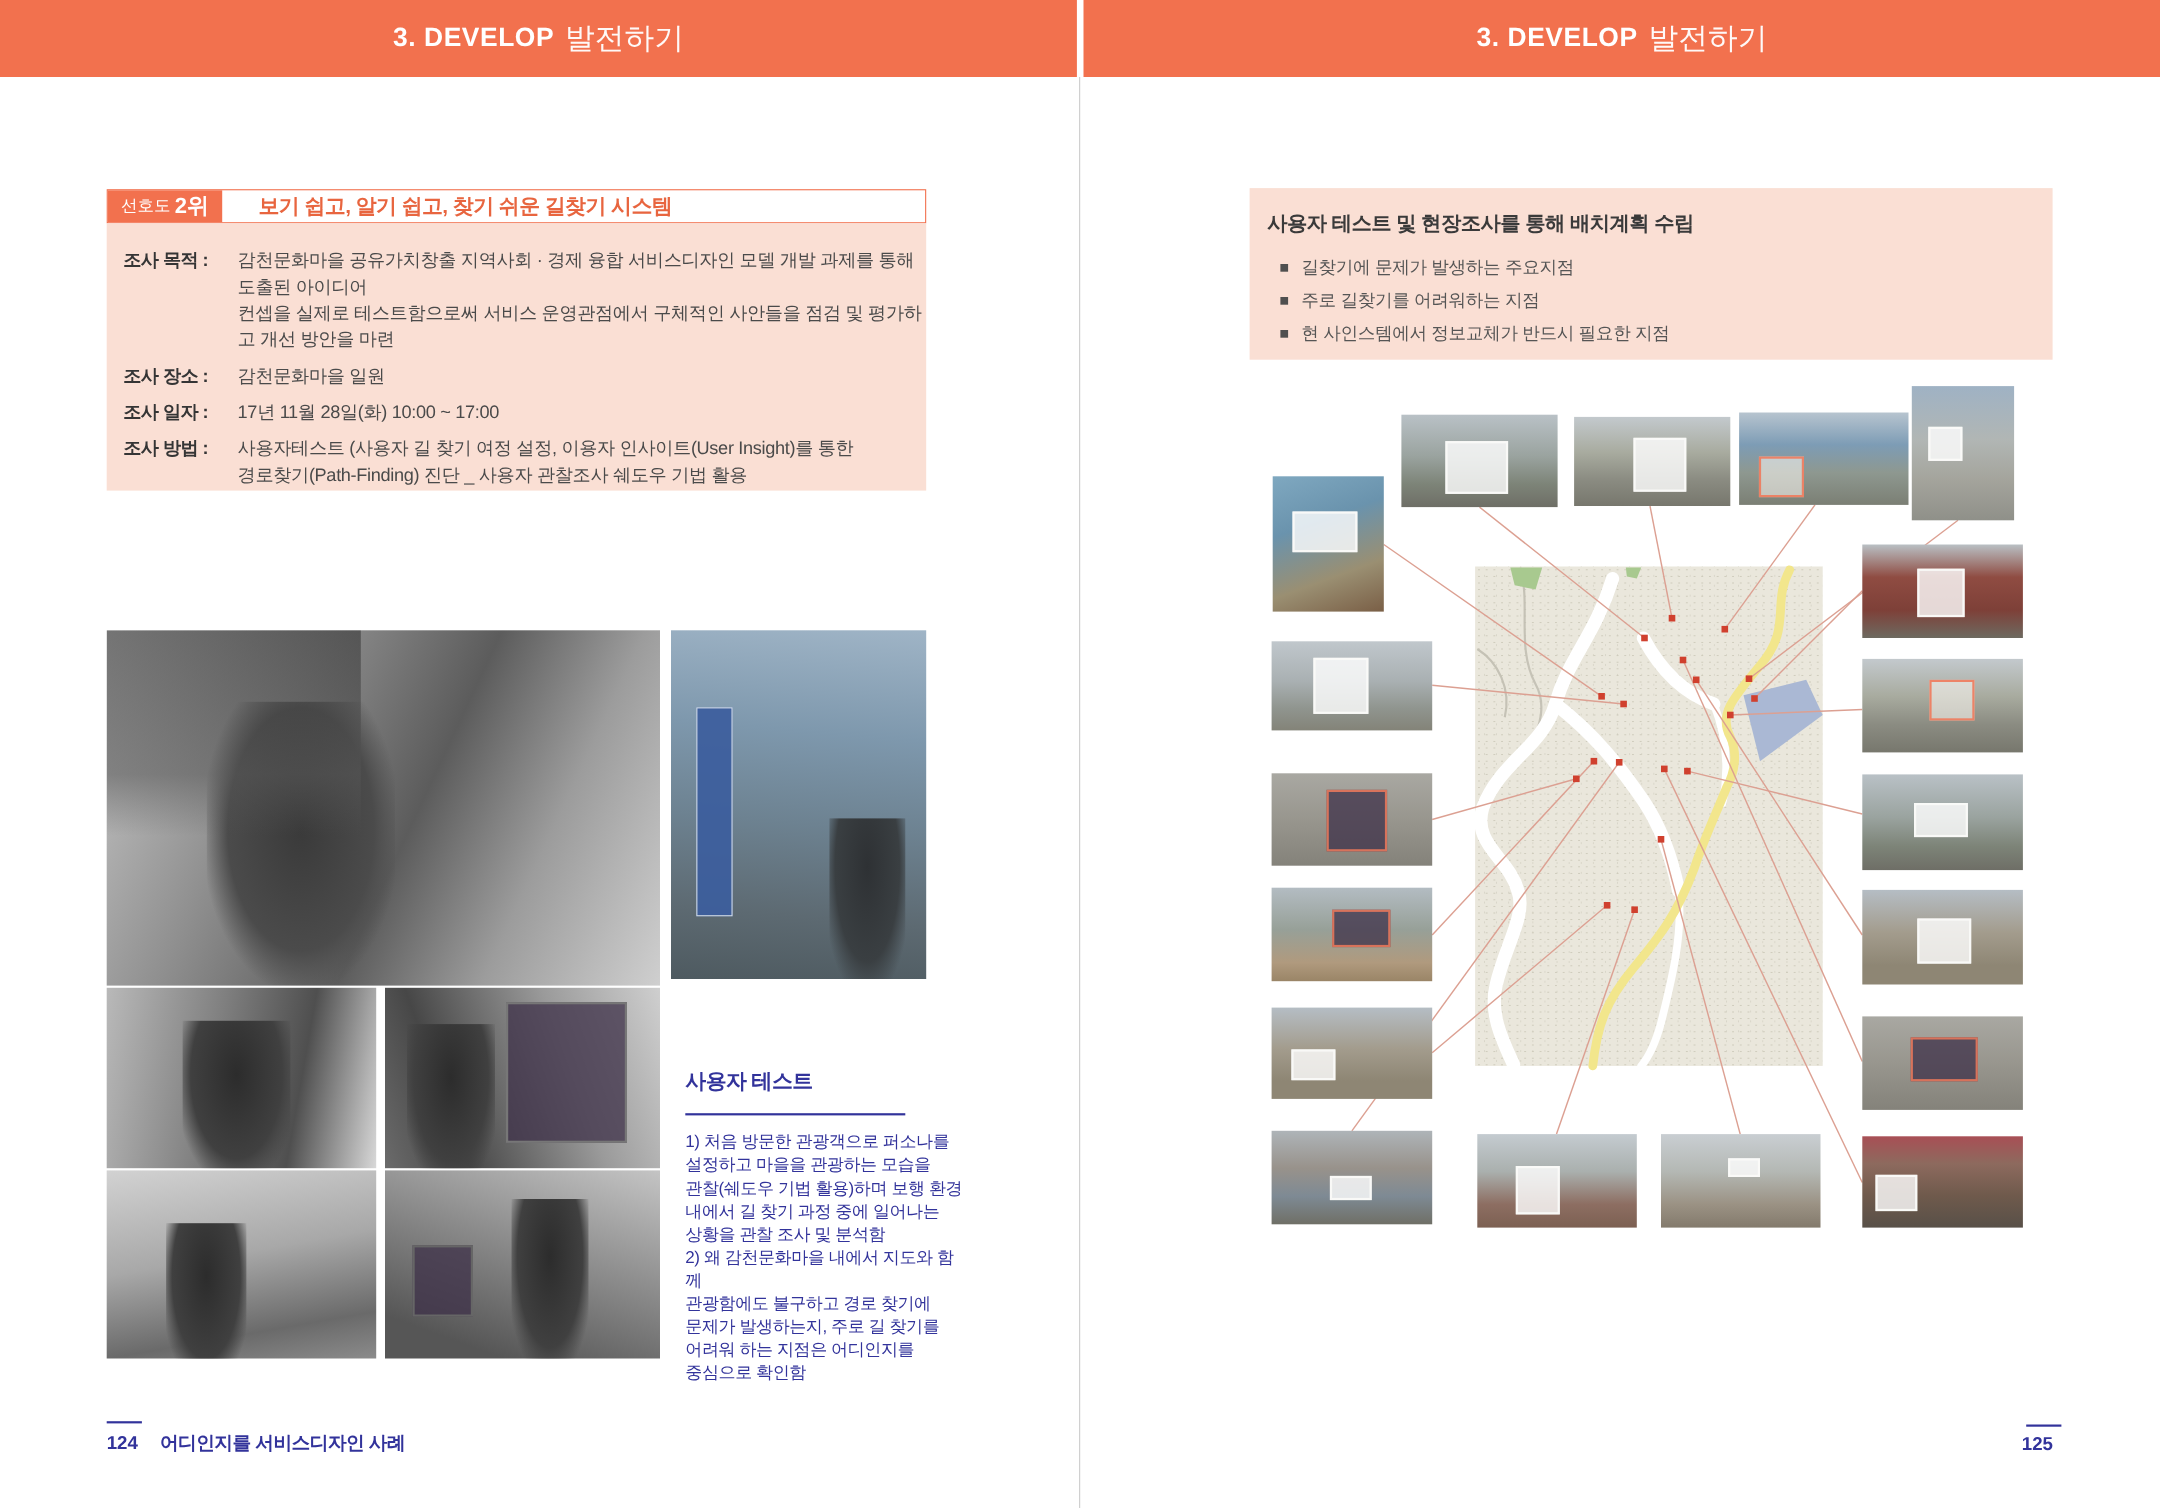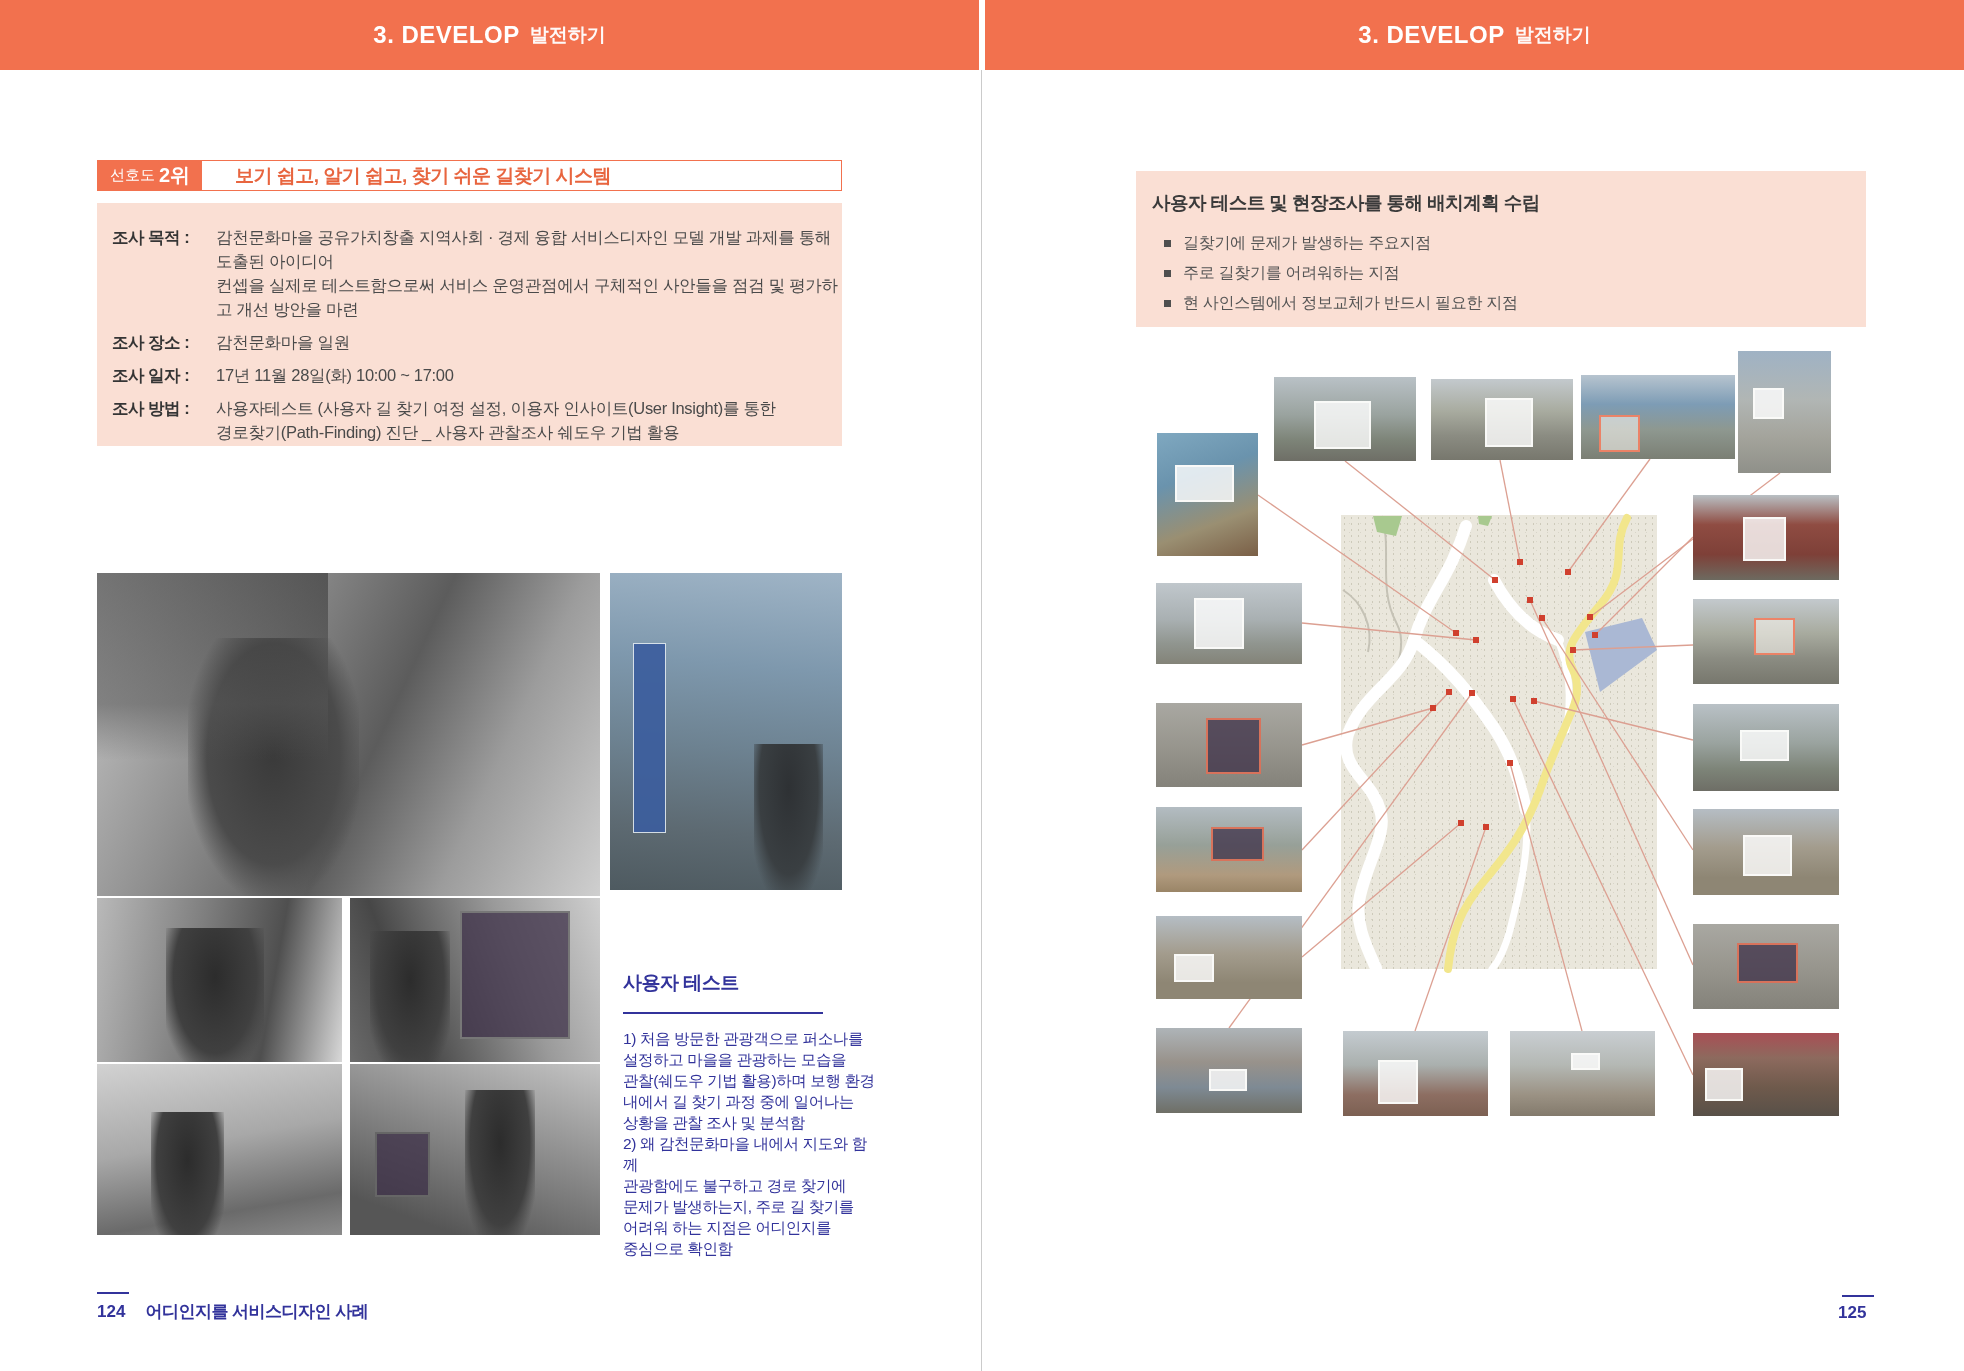--- a/index.html
+++ b/index.html
@@ -26,26 +26,26 @@
     overflow:hidden;
     color:var(--body_text);
   }
 
   
   .header-bar{position:absolute;top:0;height:70px;background:var(--accent_orange);
     display:flex;align-items:center;justify-content:center;color:#fff;}
   .header-left{left:0;width:979px;}
   .header-right{left:985px;width:979px;}
   .header-title-strong{font-size:24px;font-weight:bold;letter-spacing:.5px;}
-  .header-title-light{font-size:19px;font-weight:bold;margin-left:10px;opacity:.96;}
+  .header-title-light{font-size:27px;font-weight:normal;margin-left:10px;opacity:.96;}
 
   .page-divider{position:absolute;left:981px;top:70px;width:1px;height:1301px;background:var(--divider);}
 
   
-  .rank-box{position:absolute;left:97px;top:160px;width:745px;height:31px;
+  .rank-box{position:absolute;left:97px;top:172px;width:745px;height:31px;
     border:1px solid var(--accent_orange);background:#fff;display:flex;align-items:stretch;}
   .rank-badge{width:104px;background:var(--accent_orange);color:#fff;
     display:flex;align-items:center;justify-content:center;gap:4px;}
   .rank-badge .pfx{font-size:15px;}
   .rank-badge .rk{font-size:20px;font-weight:bold;}
   .rank-title{flex:1;display:flex;align-items:center;padding-left:33px;
     color:var(--orange_text);font-size:19px;font-weight:bold;letter-spacing:-0.5px;}
 
   
   .survey-box{position:absolute;left:97px;top:203px;width:745px;height:243px;

